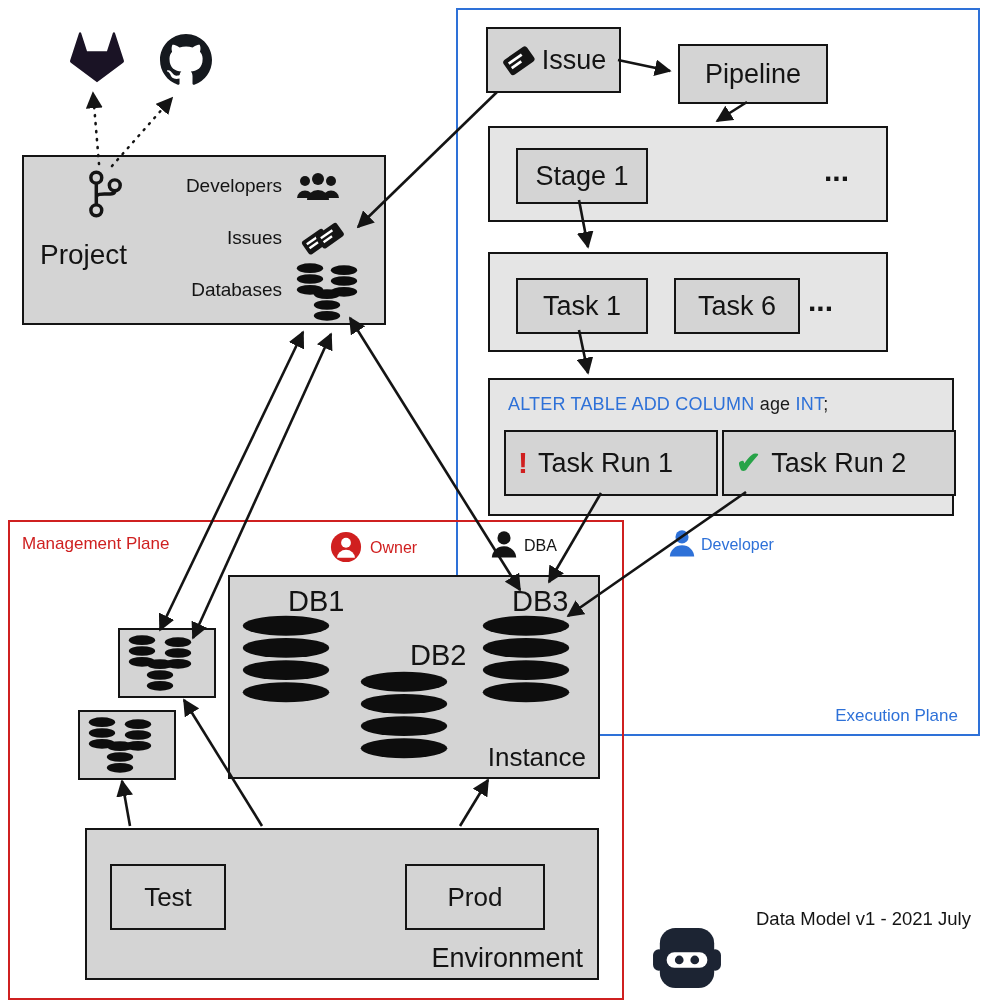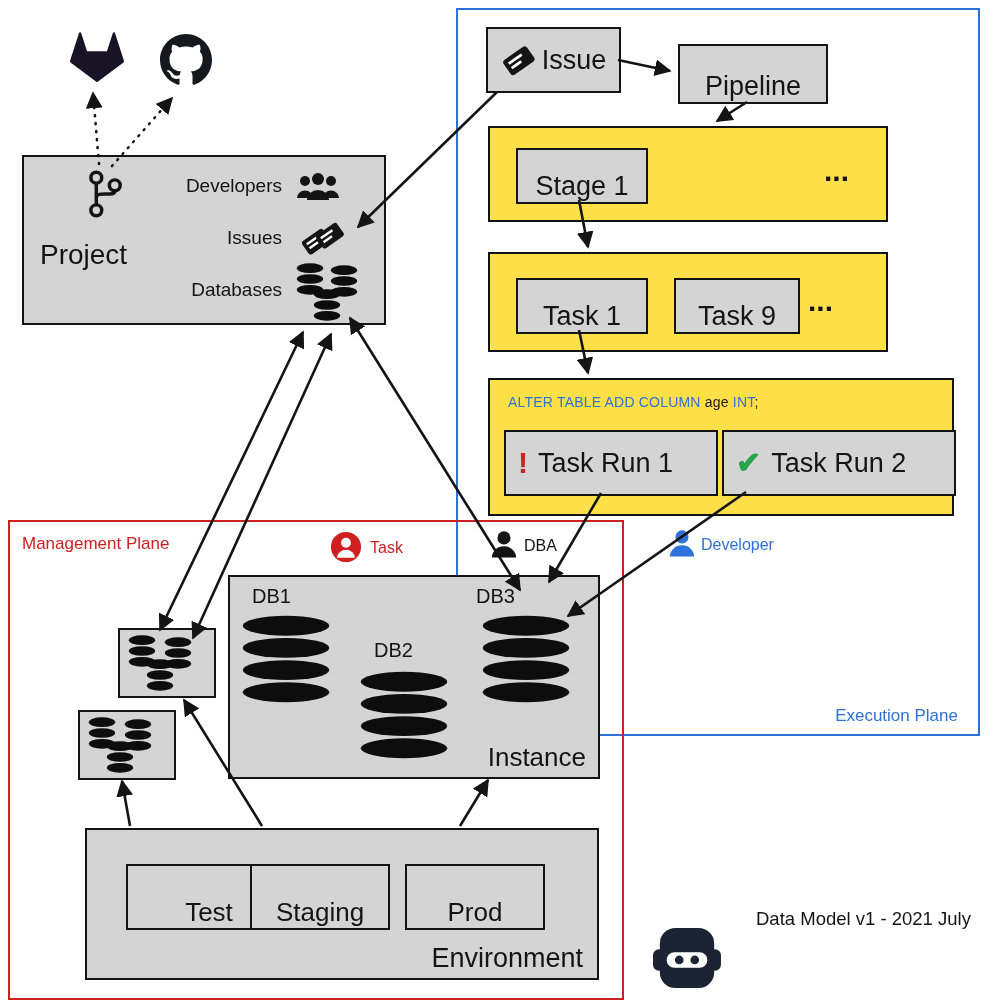--- a/index.html
+++ b/index.html
@@ -1,21 +1,21 @@
 <!DOCTYPE html>
 <html><head>
 <meta charset="utf-8">
 <style>
   html,body{margin:0;padding:0;}
   body{width:1000px;height:1000px;background:#fff;font-family:"Liberation Sans",sans-serif;color:#141414;}
   .canvas{position:relative;width:1000px;height:1000px;overflow:hidden;background:#fff;}
   .abs{position:absolute;}
   .gbox{background:#d4d4d4;border:2px solid #141414;}
-  .wbox{background:#fde047;border:2px solid #141414;}
-  .center{display:flex;align-items:flex-end;justify-content:center;}
+  .wbox{background:#e5e5e5;border:2px solid #141414;}
+  .center{display:flex;align-items:center;justify-content:center;}
   .node-label{font-size:27px;white-space:nowrap;}
 
   
   .plane-exec{left:456px;top:8px;width:520px;height:724px;border:2.5px solid #2e71d8;text-decoration:underline;}
   .plane-exec-label{position:absolute;right:20px;bottom:8px;color:#2e71d8;font-size:17px;}
   .plane-mgmt{left:8px;top:520px;width:612px;height:476px;border:2.5px solid #cf2020;}
   .plane-mgmt-label{position:absolute;left:12px;top:12px;color:#cf2020;font-size:17px;}
 
   
   .gitlab{left:68px;top:30px;width:58px;height:54px;}
@@ -45,60 +45,60 @@
   .stages{left:488px;top:126px;width:396px;height:92px;}
   .st1{left:26px;top:20px;width:128px;height:52px;}
   .st2{left:184px;top:20px;width:136px;height:52px;}
   .stm{left:334px;top:26px;}
   .tasks{left:488px;top:252px;width:396px;height:96px;}
   .tk1{left:26px;top:24px;width:128px;height:52px;}
   .tk2{left:184px;top:24px;width:122px;height:52px;}
   .tkm{left:318px;top:30px;}
   .more{font-size:30px;font-weight:700;}
   .taskruns{left:488px;top:378px;width:462px;height:134px;}
-  .sql{left:18px;top:14px;font-size:14px;letter-spacing:.2px;white-space:nowrap;}
+  .sql{left:18px;top:14px;font-size:18px;letter-spacing:.2px;white-space:nowrap;}
   .sql-kw{color:#2e71d8;}
   .sql-plain{color:#1a1a1a;}
   .run{display:flex;align-items:center;gap:10px;padding-left:12px;}
   .r1{left:14px;top:50px;width:198px;height:62px;}
   .r2{left:232px;top:50px;width:218px;height:62px;}
   .run-glyph{font-size:30px;font-weight:800;line-height:1;}
 
   
   .owner-ic{left:330px;top:531px;width:32px;height:32px;}
   .owner-lb{left:370px;top:539px;}
   .dba-ic{left:489px;top:528px;width:30px;height:32px;}
   .dba-lb{left:524px;top:537px;}
   .dev-ic{left:667px;top:527px;width:30px;height:32px;}
   .dev-lb{left:701px;top:536px;}
   .role-lb{font-size:16px;white-space:nowrap;}
 
   
   .instance{left:228px;top:575px;width:368px;height:200px;}
-  .db-lb{font-size:20px;}
+  .db-lb{font-size:29px;margin-left:36px;}
   .db1-lb{left:22px;top:8px;}
   .db2-lb{left:144px;top:62px;}
   .db3-lb{left:246px;top:8px;text-align:center;}
   .db1-ic{left:10px;top:38px;width:92px;height:88px;}
   .db2-ic{left:128px;top:94px;width:92px;height:88px;}
   .db3-ic{left:250px;top:38px;width:92px;height:88px;}
   .instance-lb{right:12px;bottom:4px;font-size:26px;}
 
   
   .cluster1{left:118px;top:628px;width:94px;height:66px;}
   .cluster2{left:78px;top:710px;width:94px;height:66px;}
   .cl-db{position:absolute;width:28px;height:32px;}
   .cl-a{left:8px;top:5px;}
   .cl-b{left:44px;top:7px;}
   .cl-c{left:26px;top:29px;}
 
   
   .env{left:85px;top:828px;width:510px;height:148px;}
   .tier-label{font-size:26px;}
-  .test{left:39px;top:34px;width:112px;height:62px;padding-left:25px;}
+  .test{left:23px;top:34px;width:112px;height:62px;}
   .staging{left:163px;top:34px;width:136px;height:62px;}
   .prod{left:318px;top:34px;width:136px;height:62px;}
   .env-lb{right:14px;bottom:4px;font-size:27px;}
 
   
   .caption{left:756px;top:893px;font-size:18.5px;margin-top:15px;}
   .bb-icon{left:652px;top:926px;width:70px;height:66px;}
   .bb-word{left:728px;top:925px;font-size:52px;font-weight:800;color:#1c2433;letter-spacing:-1px;}
 
   
@@ -210,21 +210,21 @@
       <span class="node-label">Stage 1</span>
     </div>
     <div class="abs more stm">...</div>
   </div>
 
   <div class="abs wbox tasks">
     <div class="abs gbox center tk1">
       <span class="node-label">Task 1</span>
     </div>
     <div class="abs gbox center tk2">
-      <span class="node-label">Task 9</span>
+      <span class="node-label">Task 6</span>
     </div>
     <div class="abs more tkm">...</div>
   </div>
 
   <div class="abs wbox taskruns">
     <div class="abs sql"><span class="sql-kw">ALTER TABLE ADD COLUMN</span><span class="sql-plain"> age </span><span class="sql-kw">INT</span><span class="sql-plain">;</span></div>
     <div class="abs gbox run r1">
       <span class="run-glyph" style="color: rgb(208, 31, 31);">!</span>
       <span class="node-label">Task Run 1</span>
     </div>
@@ -232,21 +232,21 @@
       <span class="run-glyph" style="color: rgb(39, 163, 72);">✔</span>
       <span class="node-label">Task Run 2</span>
     </div>
   </div>
 
   <svg class="abs owner-ic" viewBox="0 0 34 34">
     <circle cx="17" cy="17" r="16" fill="#d01f1f"></circle>
     <circle cx="17" cy="12.5" r="5.2" fill="#fff"></circle>
     <path d="M7.5 28.5 a9.5 8.5 0 0 1 19 0 z" fill="#fff"></path>
   </svg>
-  <span class="abs role-lb owner-lb" style="color: rgb(208, 31, 31);">Task</span>
+  <span class="abs role-lb owner-lb" style="color: rgb(208, 31, 31);">Owner</span>
 
   <svg class="abs dba-ic" viewBox="0 0 32 31" fill="#141414">
       <use href="#bust"></use>
     </svg>
   <span class="abs role-lb dba-lb" style="color: rgb(20, 20, 20);">DBA</span>
 
   <svg class="abs dev-ic" viewBox="0 0 32 31" fill="#2e71d8">
       <use href="#bust"></use>
     </svg>
   <span class="abs role-lb dev-lb" style="color: rgb(46, 113, 216);">Developer</span>
@@ -286,23 +286,20 @@
         <use href="#db3"></use>
       </svg>
     <svg class="cl-db cl-c dbfill" viewBox="0 0 100 86" preserveAspectRatio="none">
         <use href="#db3"></use>
       </svg>
   </div>
 
   <div class="abs gbox env">
     <div class="abs gbox center test">
       <span class="tier-label">Test</span>
-    </div>
-    <div class="abs gbox center staging">
-      <span class="tier-label">Staging</span>
     </div>
     <div class="abs gbox center prod">
       <span class="tier-label">Prod</span>
     </div>
     <div class="abs env-lb">Environment</div>
   </div>
 
   <div class="abs caption">Data Model v1 - 2021 July</div>
   <svg class="abs bb-icon" viewBox="0 0 70 68">
     <rect x="7" y="2" width="56" height="62" rx="16" fill="#1c2433"></rect>

